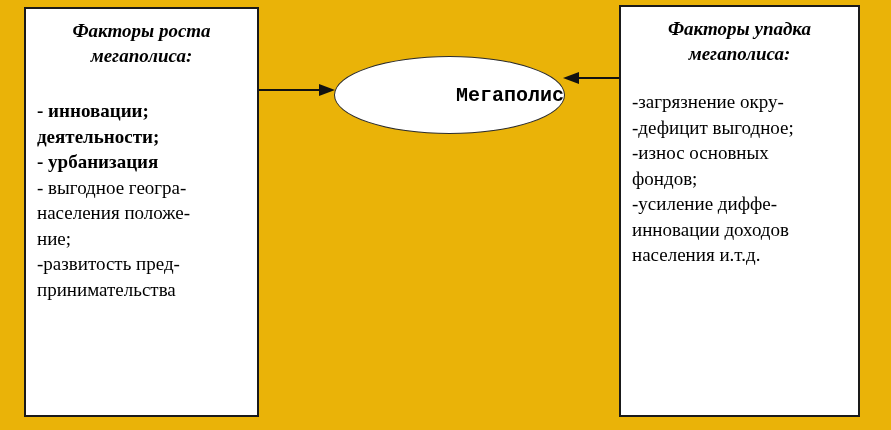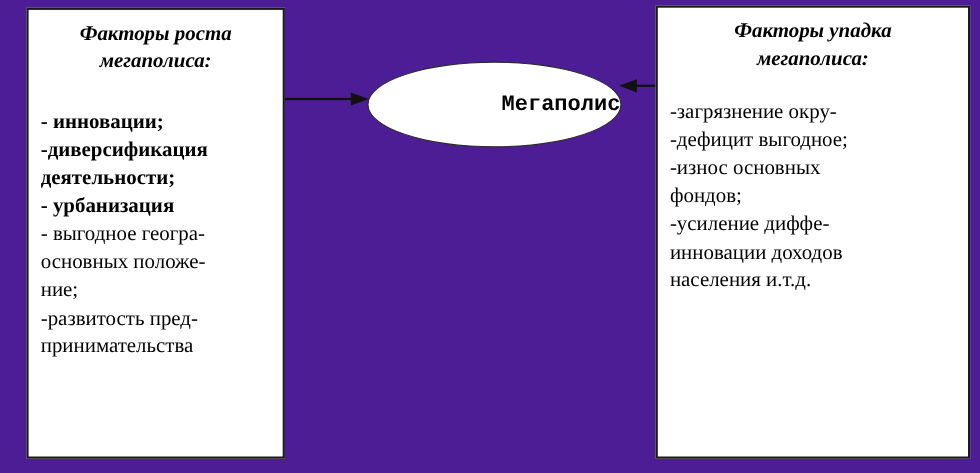--- a/index.html
+++ b/index.html
@@ -4,43 +4,43 @@
 <style>
   html, body {
     margin: 0;
     padding: 0;
     background: #ffffff;
   }
   #canvas {
     position: relative;
     width: 891px;
     height: 430px;
-    background: #4c1d95;
+    background: #eab308;
     overflow: hidden;
     font-family: "Liberation Serif", "DejaVu Serif", serif;
     color: #000000;
   }
 
   
   .factor-box {
     position: absolute;
     box-sizing: border-box;
     border: 2px solid #1a1a1a;
     background: #ffffff;
   }
   #box-growth {
     left: 24px;
     top: 7px;
     width: 235px;
     height: 410px;
   }
   #box-decline {
-    left: 596px;
+    left: 619px;
     top: 5px;
-    width: 286px;
+    width: 241px;
     height: 412px;
   }
 
   .box-header {
     text-align: center;
     font-style: italic;
     font-weight: bold;
     font-size: 19px;
     line-height: 25px;
     padding-top: 9px;
@@ -138,25 +138,24 @@
 
 <div id="canvas">
 
   <div class="factor-box" id="box-growth">
     <div class="box-header">
       <span class="hdr-line">Факторы роста</span>
       <span class="hdr-line">мегаполиса:</span>
     </div>
     <div class="box-body" id="growth-body">
         <span class="line bold">- инновации;</span>
-        <span class="line bold">-диверсификация</span>
         <span class="line bold">деятельности;</span>
         <span class="line bold">- урбанизация</span>
         <span class="line">- выгодное геогра-</span>
-        <span class="line">основных положе-</span>
+        <span class="line">населения положе-</span>
         <span class="line">ние;</span>
         <span class="line">-развитость пред-</span>
         <span class="line">принимательства</span>
       </div>
   </div>
 
   <div id="ellipse-megapolis">
     <span id="ellipse-label">Мегаполис</span>
   </div>
 

